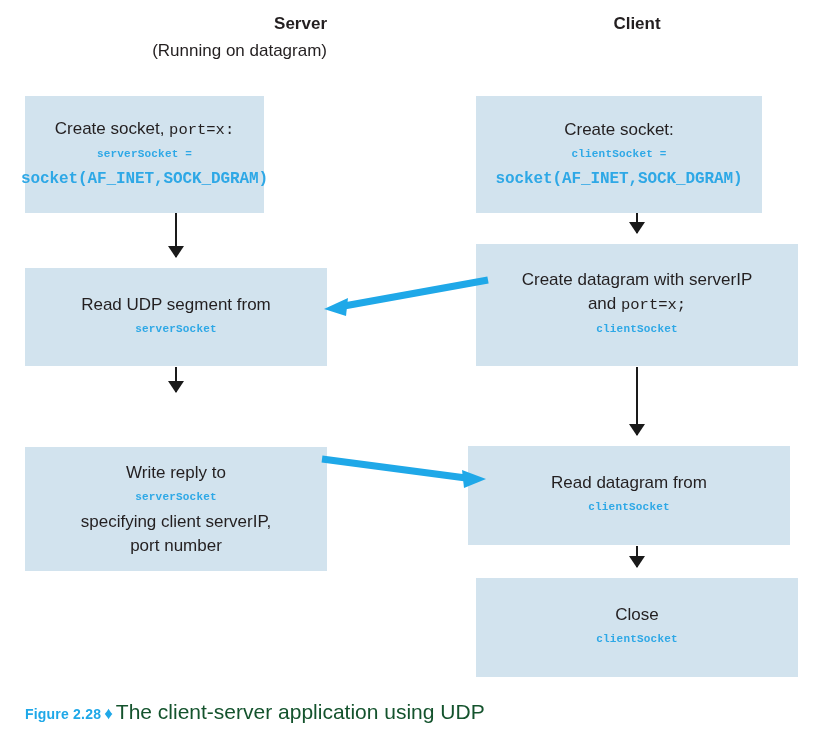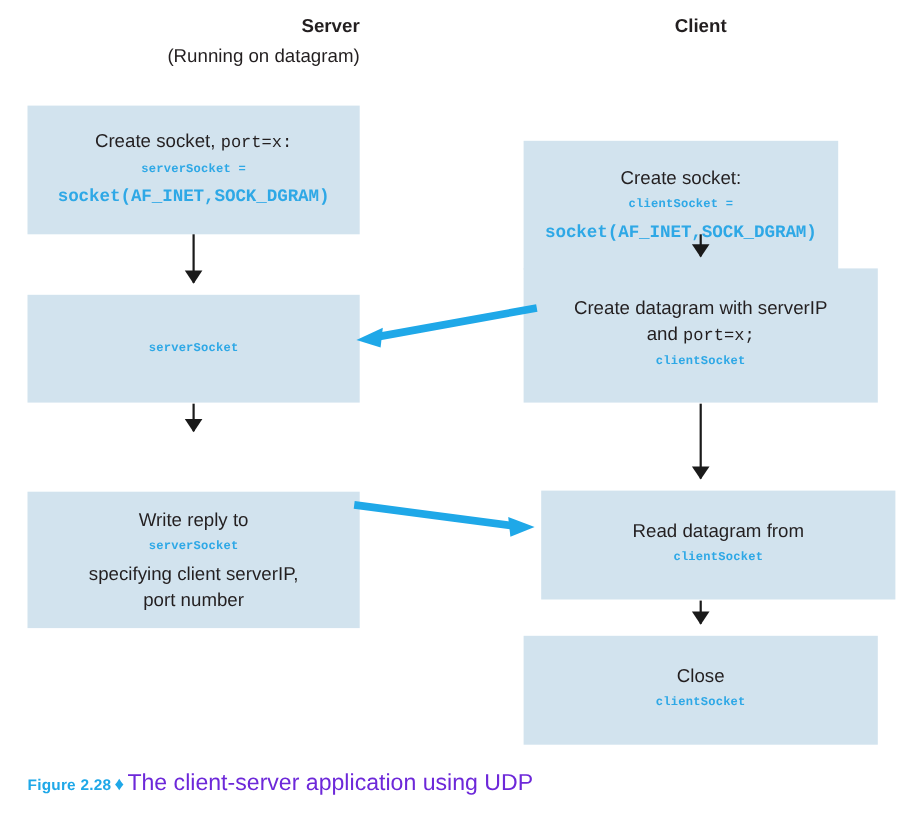--- a/index.html
+++ b/index.html
@@ -63,27 +63,27 @@
     color: #231f20;
     font-size: 15.5px;
   }
   .box .code-wide {
     font-size: 16px;
     letter-spacing: -0.1px;
     text-align: right;
   }
 
   
-  #srv-box-1 { left: 25px; top: 96px;  width: 302px; height: 117px; }
+  #srv-box-1 { left: 25px; top: 96px;  width: 239px; height: 117px; }
   #srv-box-2 { left: 25px; top: 268px; width: 302px; height: 98px; }
   #srv-box-3 { left: 25px; top: 403px; width: 302px; height: 124px; margin-top: 44px; }
   
-  #cli-box-1 { left: 476px; top: 96px;  width: 286px; height: 117px; margin-top: 32px; }
+  #cli-box-1 { left: 476px; top: 96px;  width: 286px; height: 117px; }
   #cli-box-2 { left: 476px; top: 244px; width: 322px; height: 122px; text-align: center; }
-  #cli-box-3 { left: 492px; top: 446px; width: 322px; height: 99px; }
+  #cli-box-3 { left: 468px; top: 446px; width: 322px; height: 99px; }
   #cli-box-4 { left: 476px; top: 578px; width: 322px; height: 99px; }
 
   
   .v-arrow {
     position: absolute;
     width: 2px;
     background: #1a1a1a;
   }
   .v-arrow::after {
     content: "";
@@ -120,21 +120,21 @@
     font-weight: bold;
     color: #1fa8e8;
     font-size: 14px;
     letter-spacing: 0.2px;
   }
   #caption .diamond {
     color: #1fa8e8;
     font-size: 17px;
     padding: 0 3px;
   }
-  #caption .cap-text { color: #6d28d9; }
+  #caption .cap-text { color: #14532d; }
 </style>
 </head>
 <body>
 
 <div id="page">
 
   <div class="col-header" id="server-header">
     <span>Server</span>
     <span class="sub">(Running on datagram)</span>
   </div>
@@ -143,20 +143,21 @@
     <span>Client</span>
   </div>
 
   <div class="box" id="srv-box-1">
     <span class="line"><span>Create  socket, </span><span class="code-dark">port=x:</span></span>
     <span class="line code">serverSocket =</span>
     <span class="line code code-wide">socket(AF_INET,SOCK_DGRAM)</span>
   </div>
 
   <div class="box" id="srv-box-2">
+    <span class="line">Read UDP segment from</span>
     <span class="line code">serverSocket</span>
   </div>
 
   <div class="box" id="srv-box-3">
     <span class="line">Write reply to</span>
     <span class="line code">serverSocket</span>
     <span class="line">specifying client serverIP,</span>
     <span class="line">port number</span>
   </div>
 

